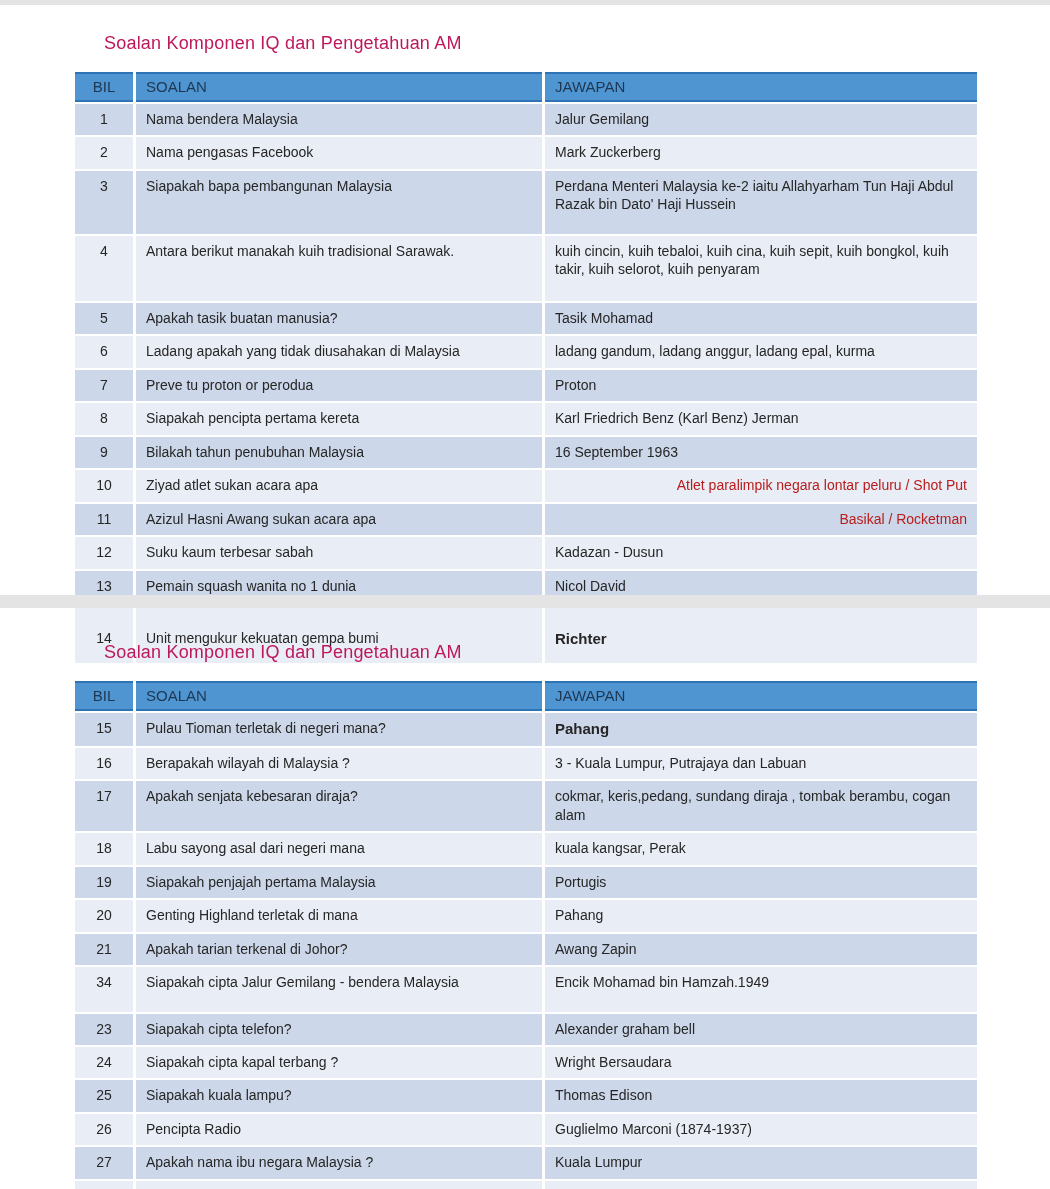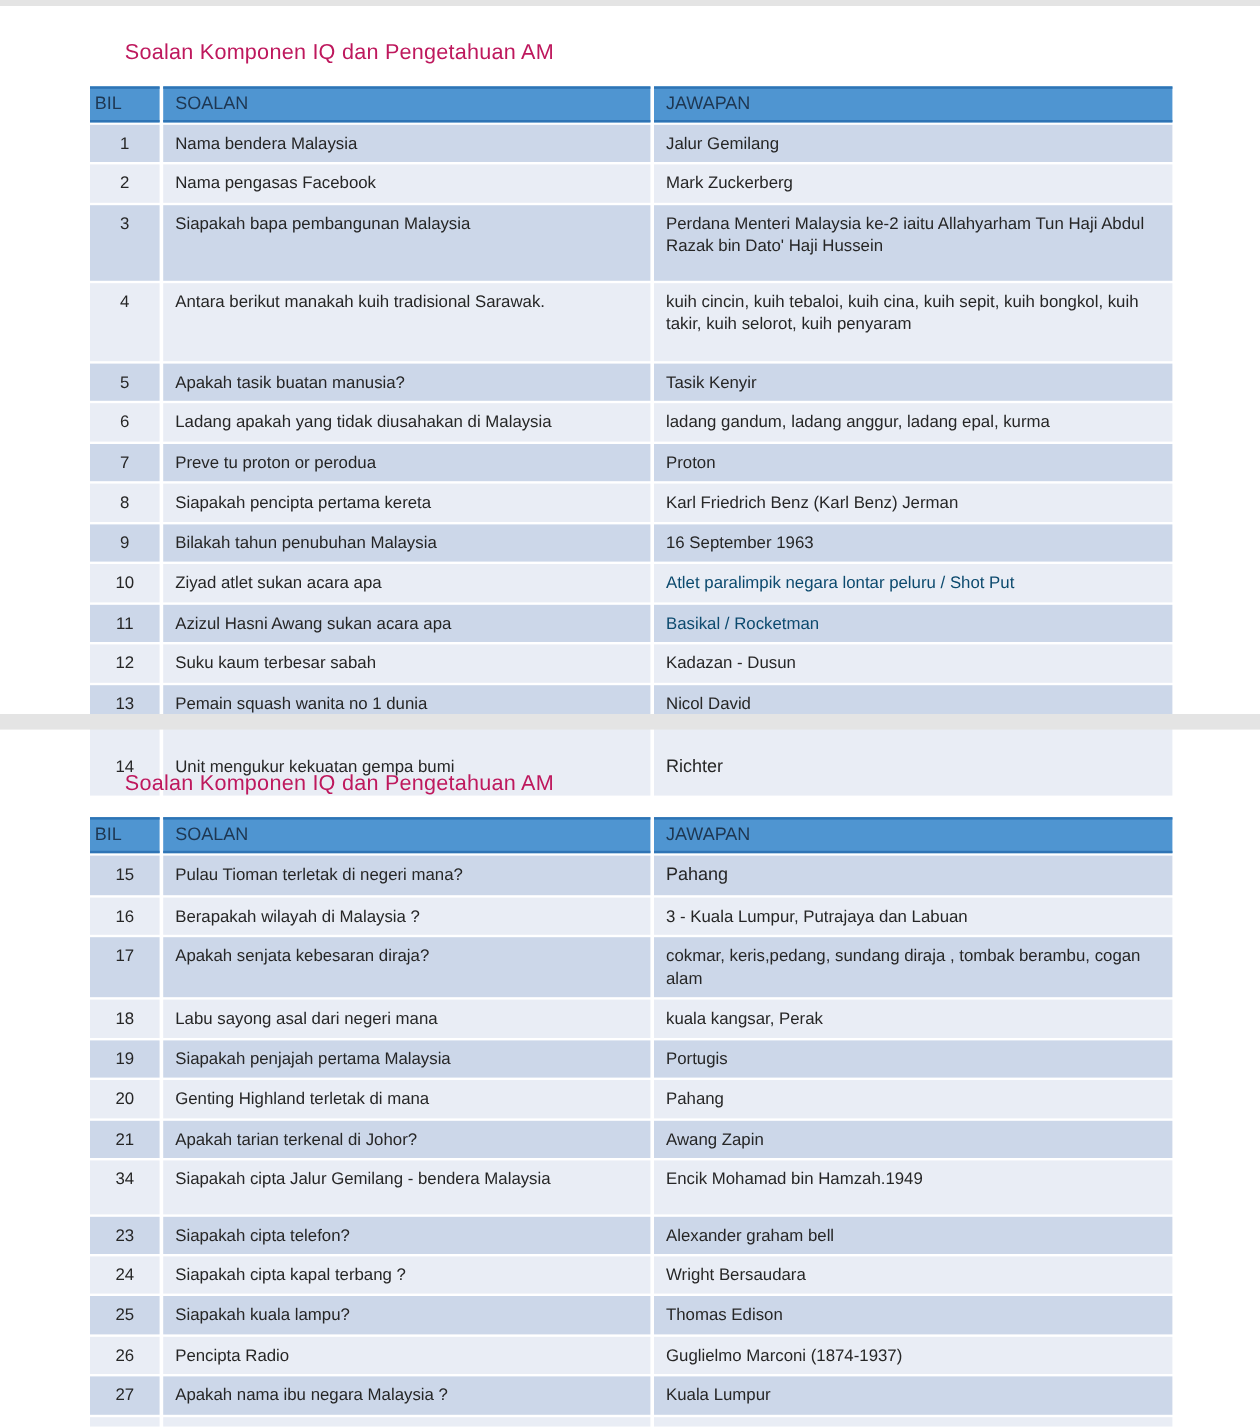--- a/index.html
+++ b/index.html
@@ -49,33 +49,33 @@
   table.qa th {
     background: #4f95d1;
     color: #1e3752;
     font-weight: 400;
     font-size: 15px;
     text-align: left;
     padding: 4px 10px 5px 10px;
     border-top: 2px solid #2e74b5;
     border-bottom: 2px solid #2e74b5;
   }
-  table.qa th.bil { text-align: left; padding-left: 4px; padding-right: 4px; }
+  table.qa th.bil { text-align: center; padding-left: 4px; padding-right: 4px; }
 
   table.qa td {
     padding: 6px 10px 7px 10px;
     vertical-align: top;
     line-height: 1.32;
   }
   table.qa td.bil { text-align: center; padding-left: 4px; padding-right: 4px; }
   table.qa tbody tr:nth-child(odd) td { background: #ccd7e9; }
   table.qa tbody tr:nth-child(even) td { background: #e9edf5; }
 
-  table.qa td.jawapan.muted { color: #0c4a6e; }
-  table.qa td.jawapan.bold { font-weight: 400; font-size: 15px; }
+  table.qa td.jawapan.muted { color: #b91c1c; text-align: right; }
+  table.qa td.jawapan.bold { font-weight: 700; font-size: 15px; }
 
   
   #t1 tbody tr:nth-child(3) td { padding-bottom: 20px; }
   #t1 tbody tr:nth-child(4) td { padding-bottom: 22px; }
   #t1 tbody tr:nth-child(14) td { padding-top: 25px; padding-bottom: 14px; }
   #t2 tbody tr:nth-child(8) td { padding-bottom: 20px; }
 </style>
 </head>
 <body>
 
@@ -115,21 +115,21 @@
             <td class="jawapan">Perdana Menteri Malaysia ke-2 iaitu Allahyarham Tun Haji Abdul Razak bin Dato' Haji Hussein</td>
           </tr>
           <tr>
             <td class="bil">4</td>
             <td class="soalan">Antara berikut manakah kuih tradisional Sarawak.</td>
             <td class="jawapan">kuih cincin, kuih tebaloi, kuih cina, kuih sepit, kuih bongkol, kuih takir, kuih selorot, kuih penyaram</td>
           </tr>
           <tr>
             <td class="bil">5</td>
             <td class="soalan">Apakah tasik buatan manusia?</td>
-            <td class="jawapan">Tasik Kenyir</td>
+            <td class="jawapan">Tasik Mohamad</td>
           </tr>
           <tr>
             <td class="bil">6</td>
             <td class="soalan">Ladang apakah yang tidak diusahakan di Malaysia</td>
             <td class="jawapan">ladang gandum, ladang anggur, ladang epal, kurma</td>
           </tr>
           <tr>
             <td class="bil">7</td>
             <td class="soalan">Preve tu proton or perodua</td>
             <td class="jawapan">Proton</td>

